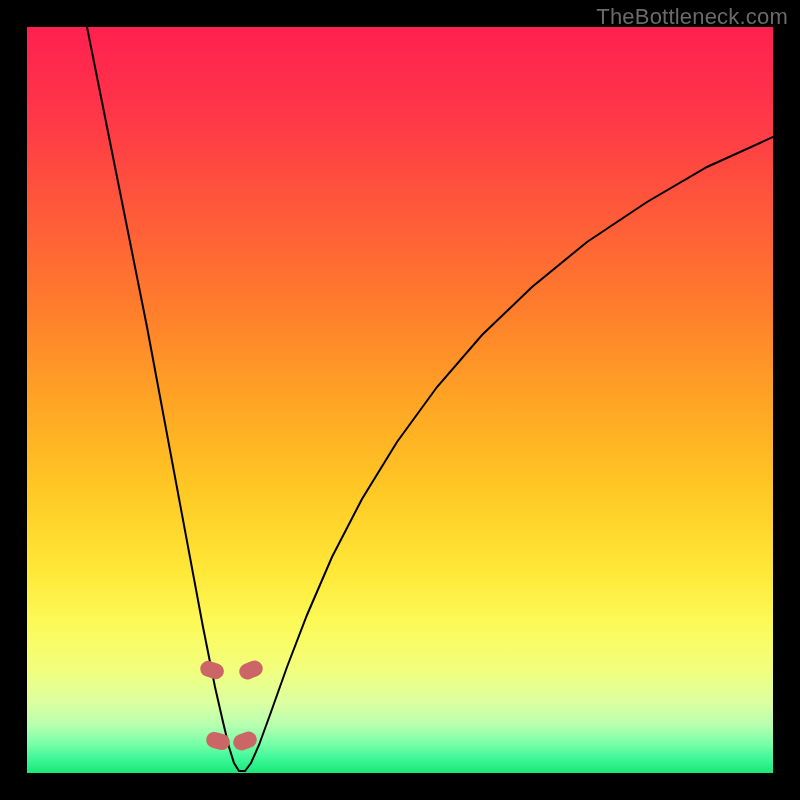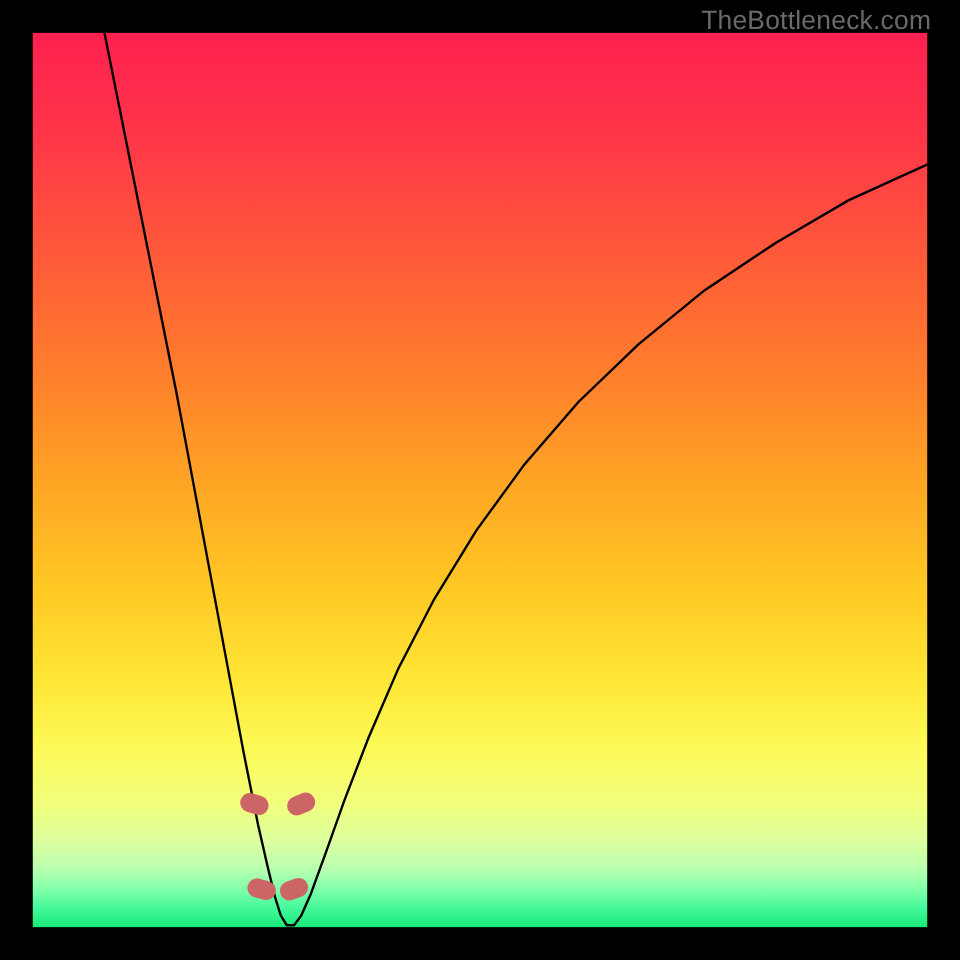--- a/index.html
+++ b/index.html
@@ -22,21 +22,21 @@
   .gradient {
     position: absolute;
     left: 0;
     top: 0;
     width: 746px;
     height: 746px;
   }
   .watermark {
     position: absolute;
     top: 4px;
-    right: 24px;
+    right: 12px;
     color: #6a6a6a;
     font-size: 22px;
     font-weight: 500;
     letter-spacing: 0.2px;
     z-index: 50;
     user-select: none;
   }
   .curve-svg {
     position: absolute;
     left: 0;

